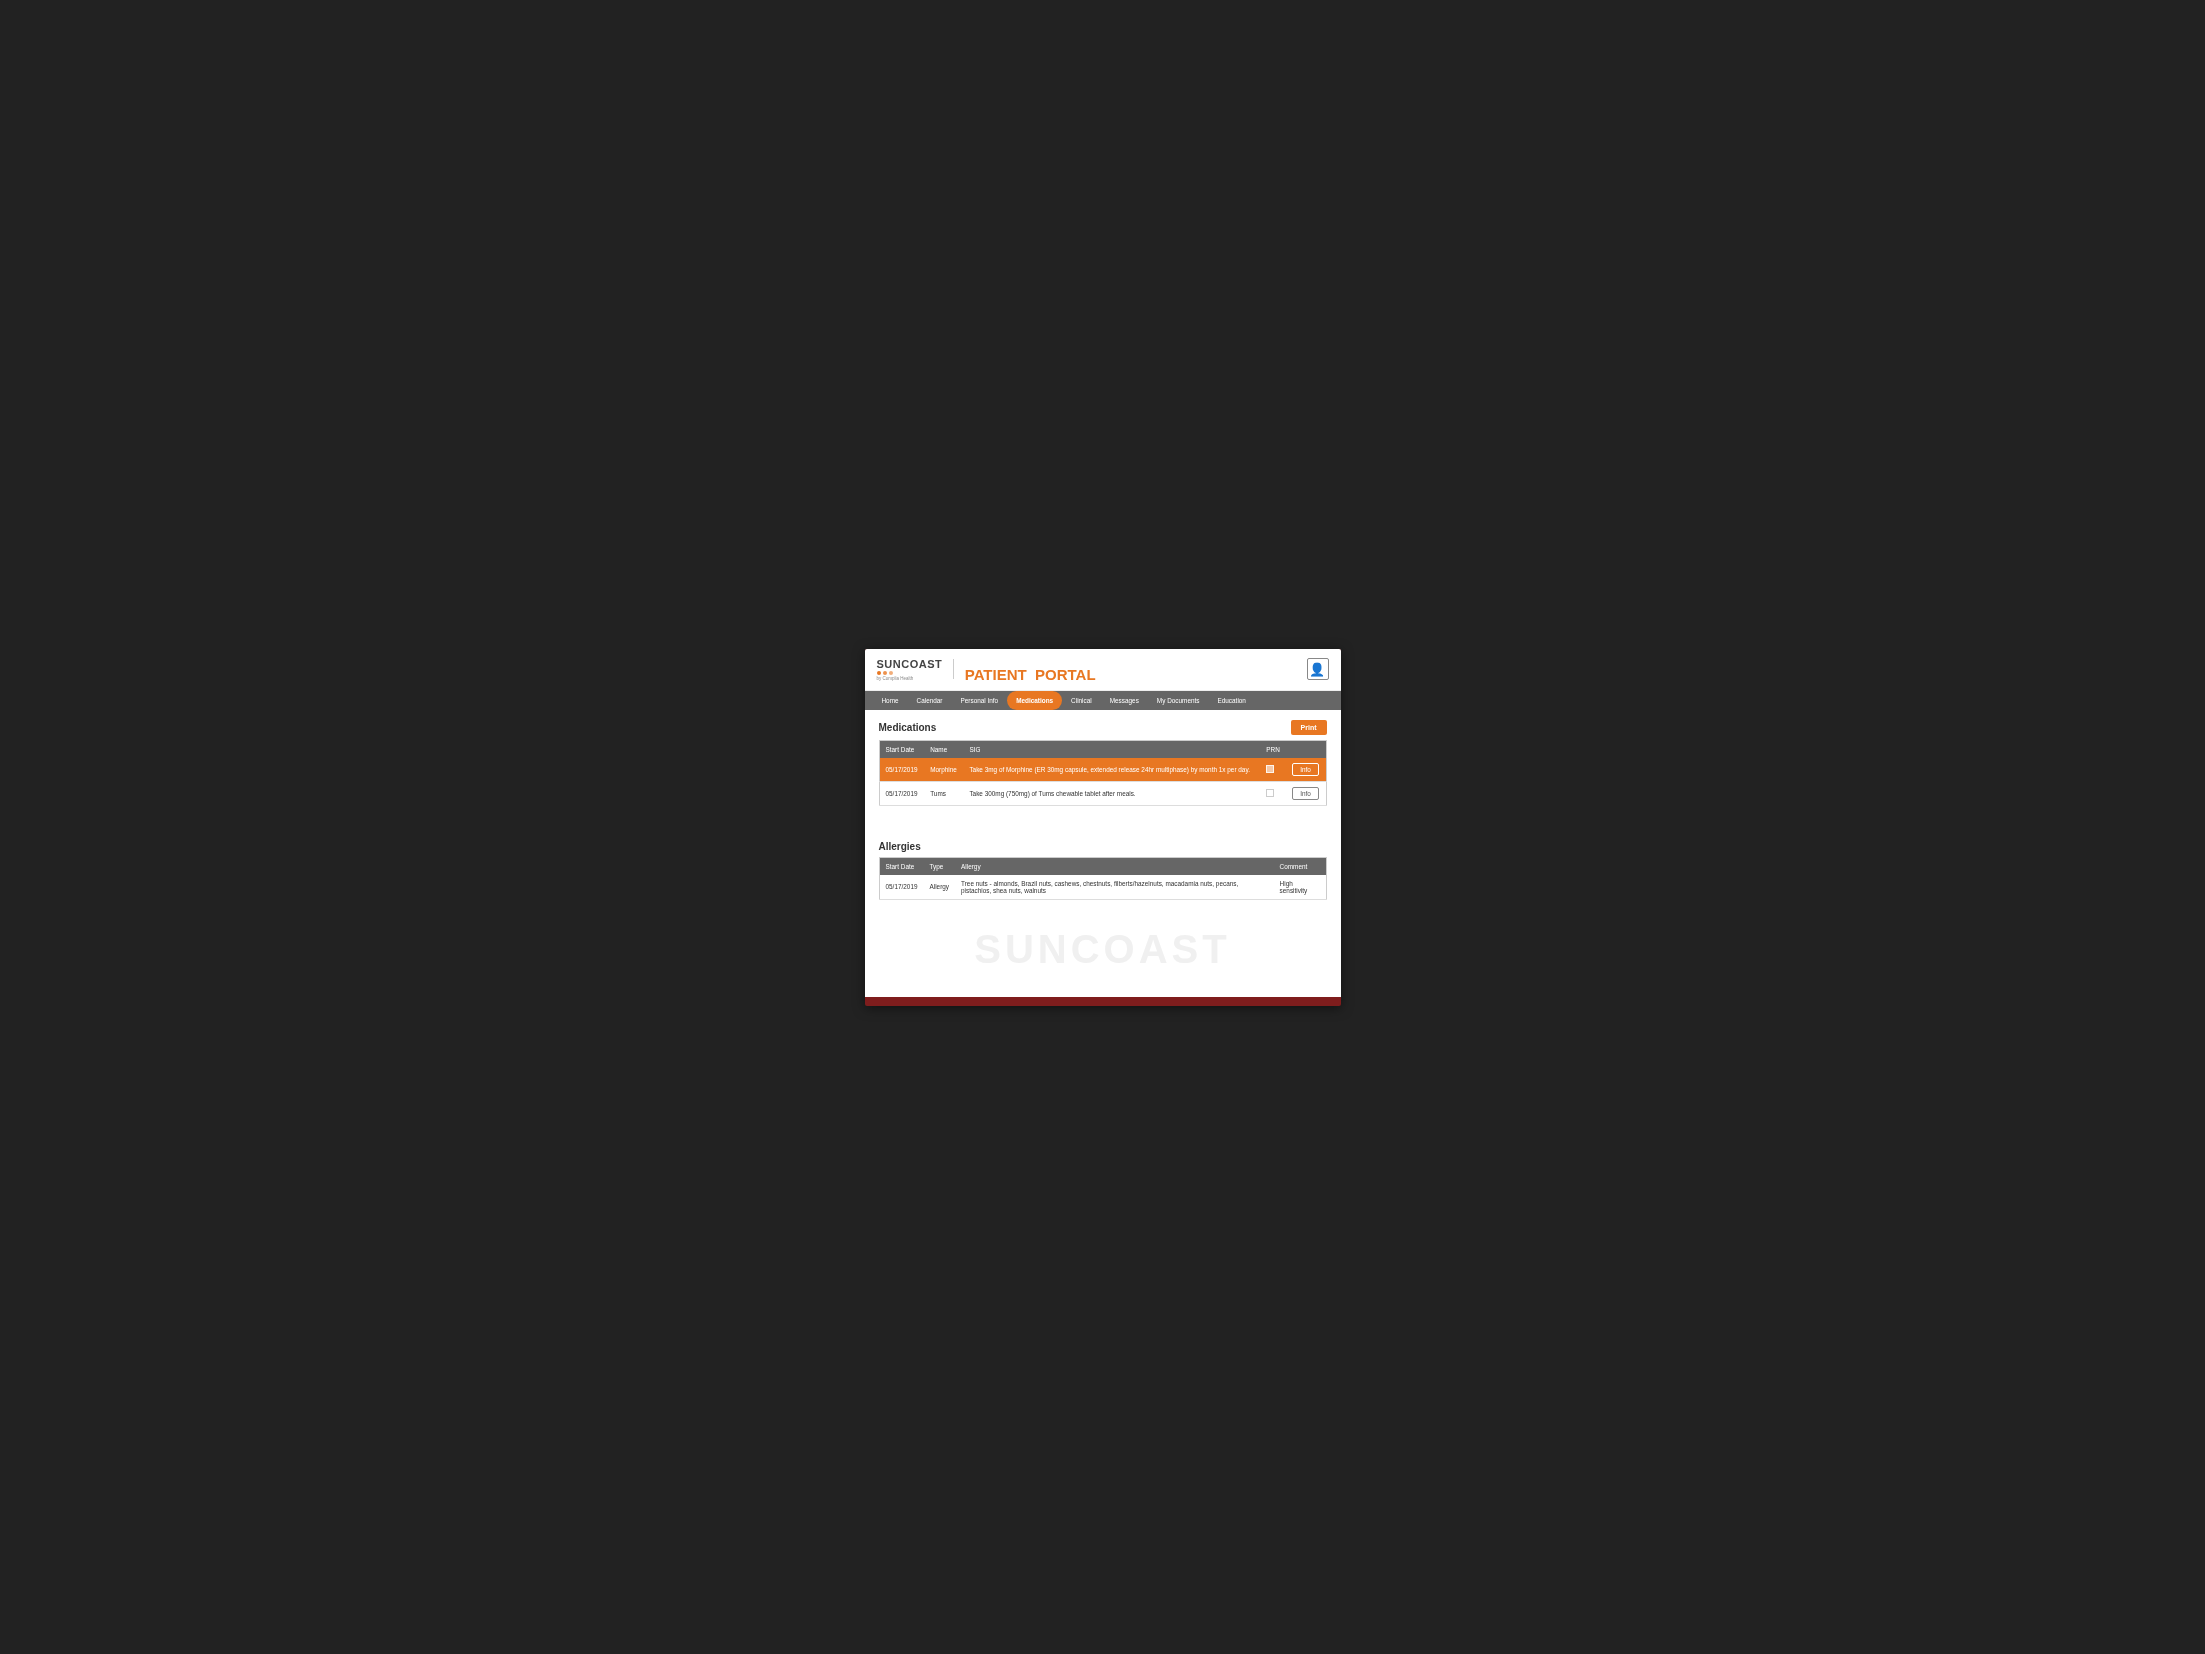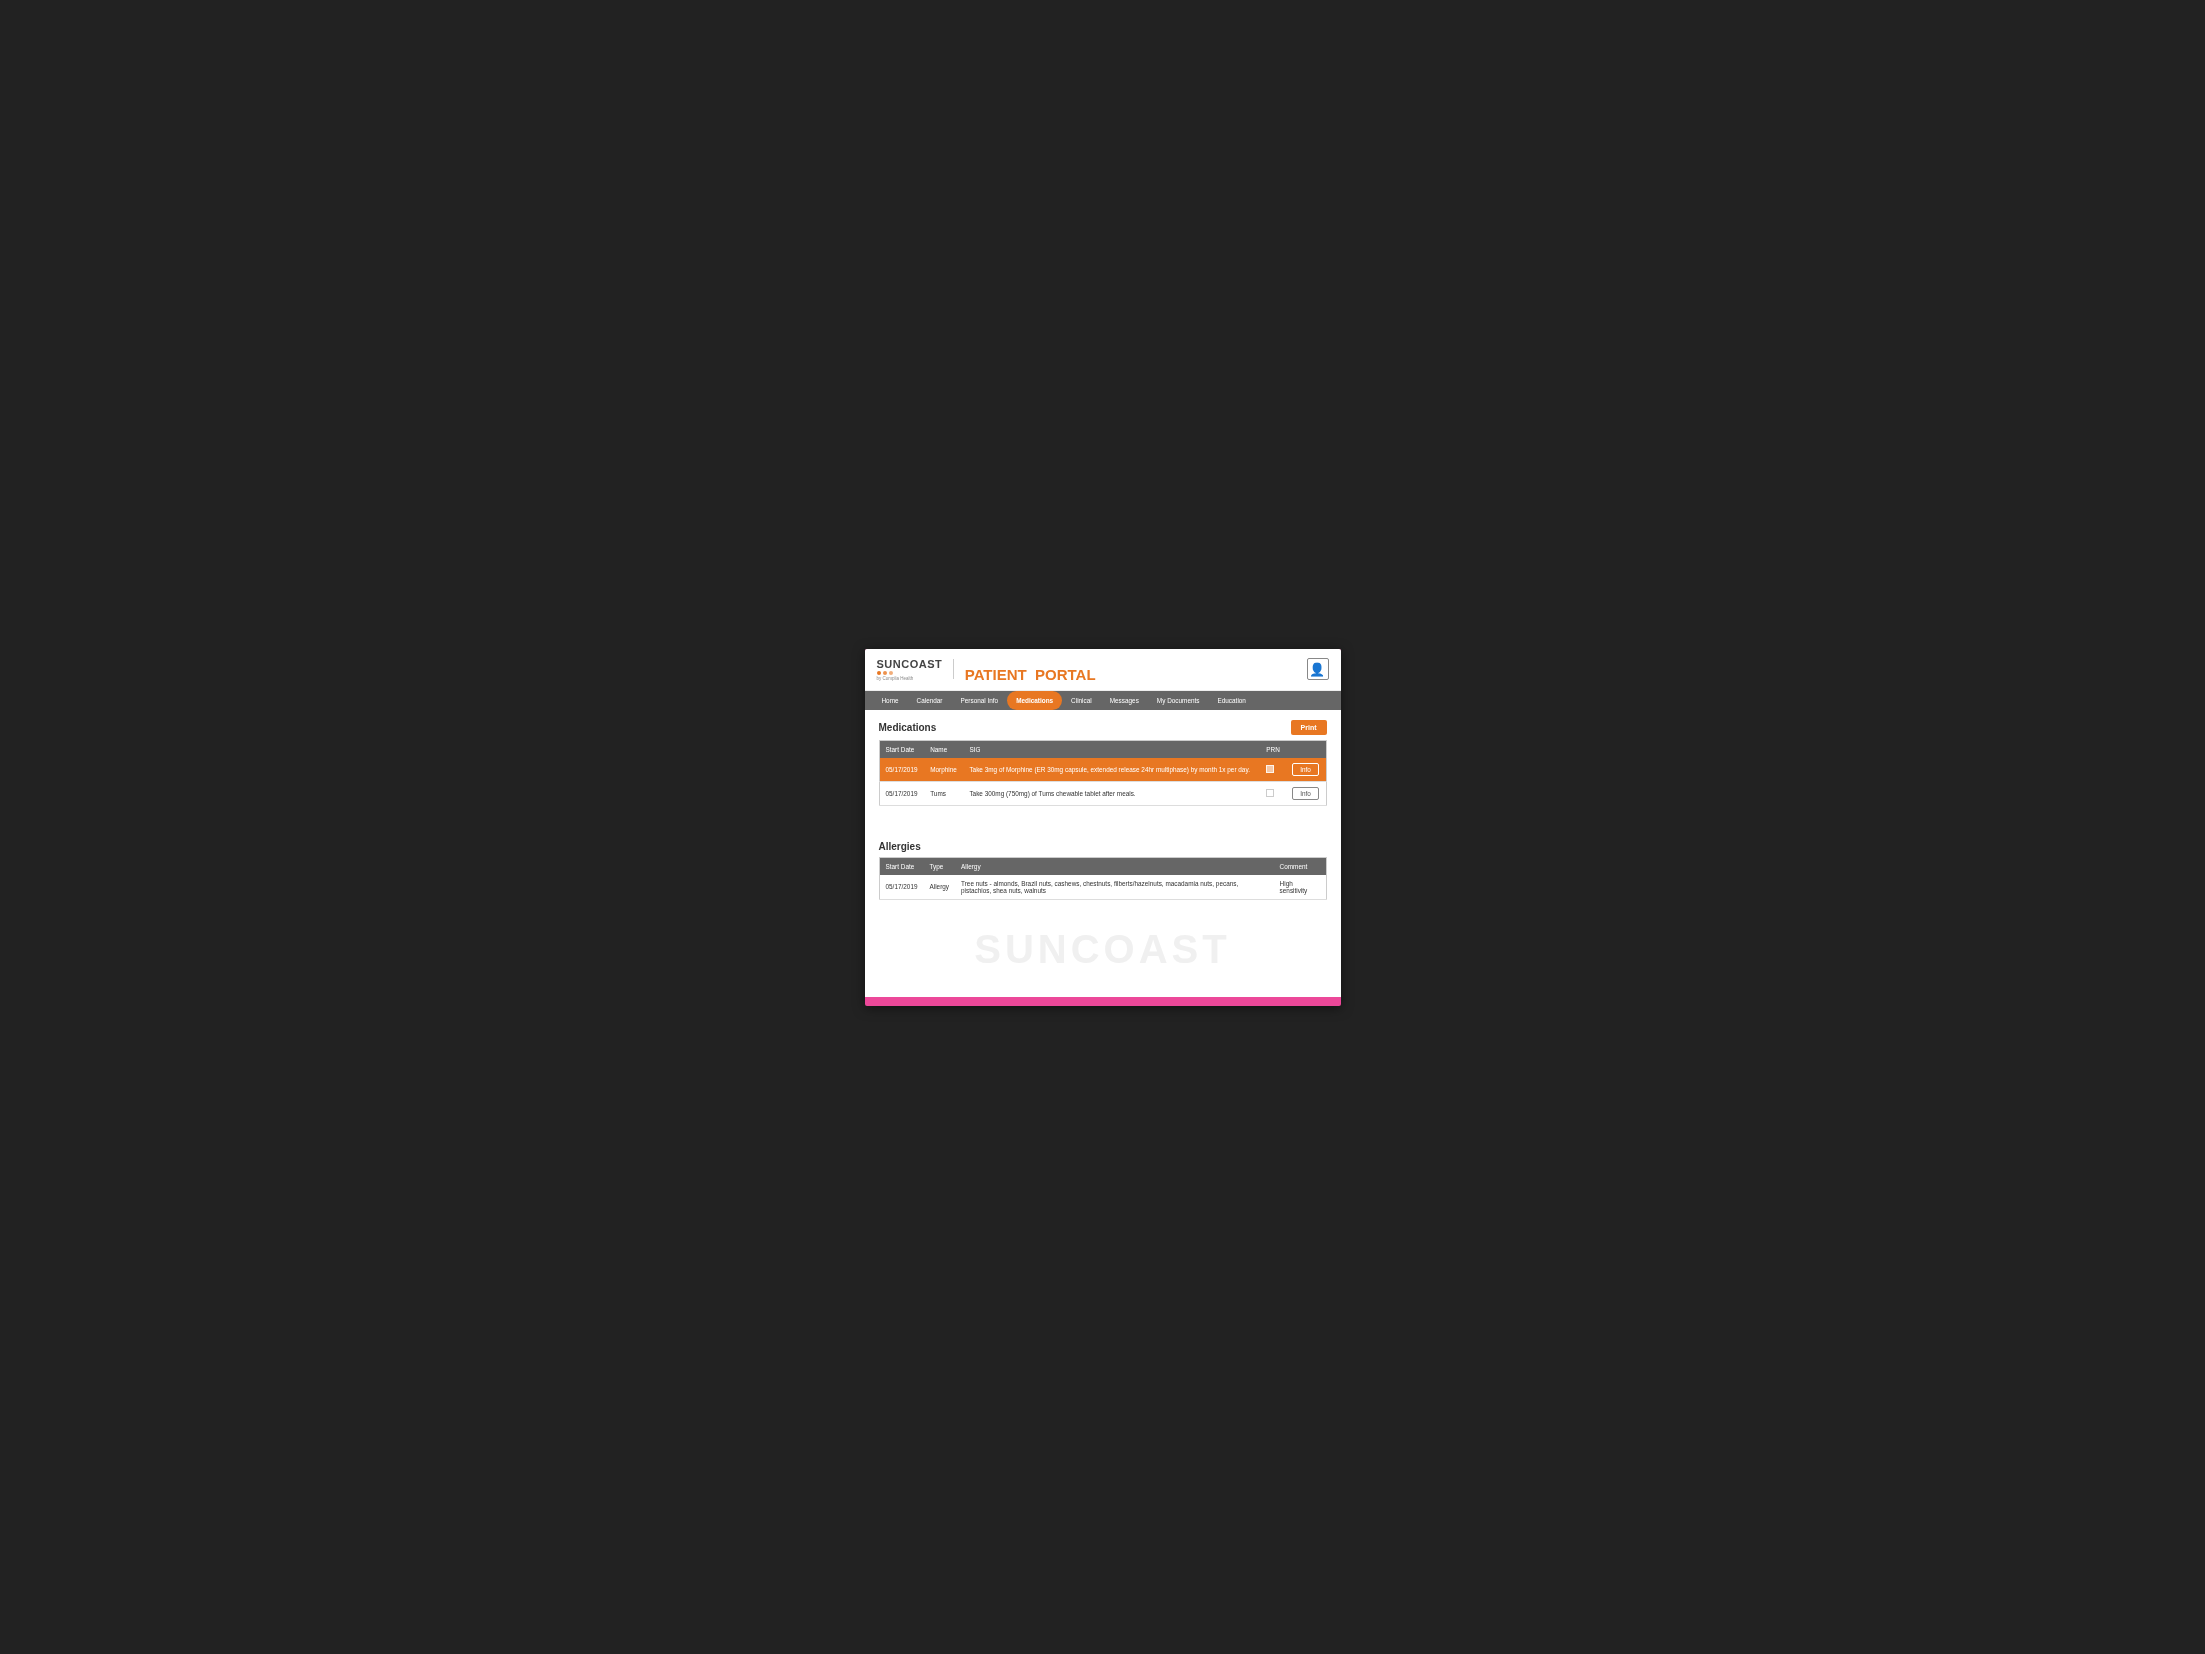--- a/index.html
+++ b/index.html
@@ -5,21 +5,21 @@
     * { box-sizing: border-box; margin: 0; padding: 0; }
     body {
       background: #222;
       display: flex;
       justify-content: center;
       align-items: center;
       min-height: 100vh;
       font-family: Arial, sans-serif;
     }
     .portal-frame {
-      background: #ec4899;
+      background: #7f1d1d;
       width: 476px;
       min-height: 357px;
       border-radius: 2px;
       overflow: hidden;
       box-shadow: 0 2px 12px rgba(0,0,0,0.5);
     }
     
     .header {
       display: flex;
       align-items: center;

